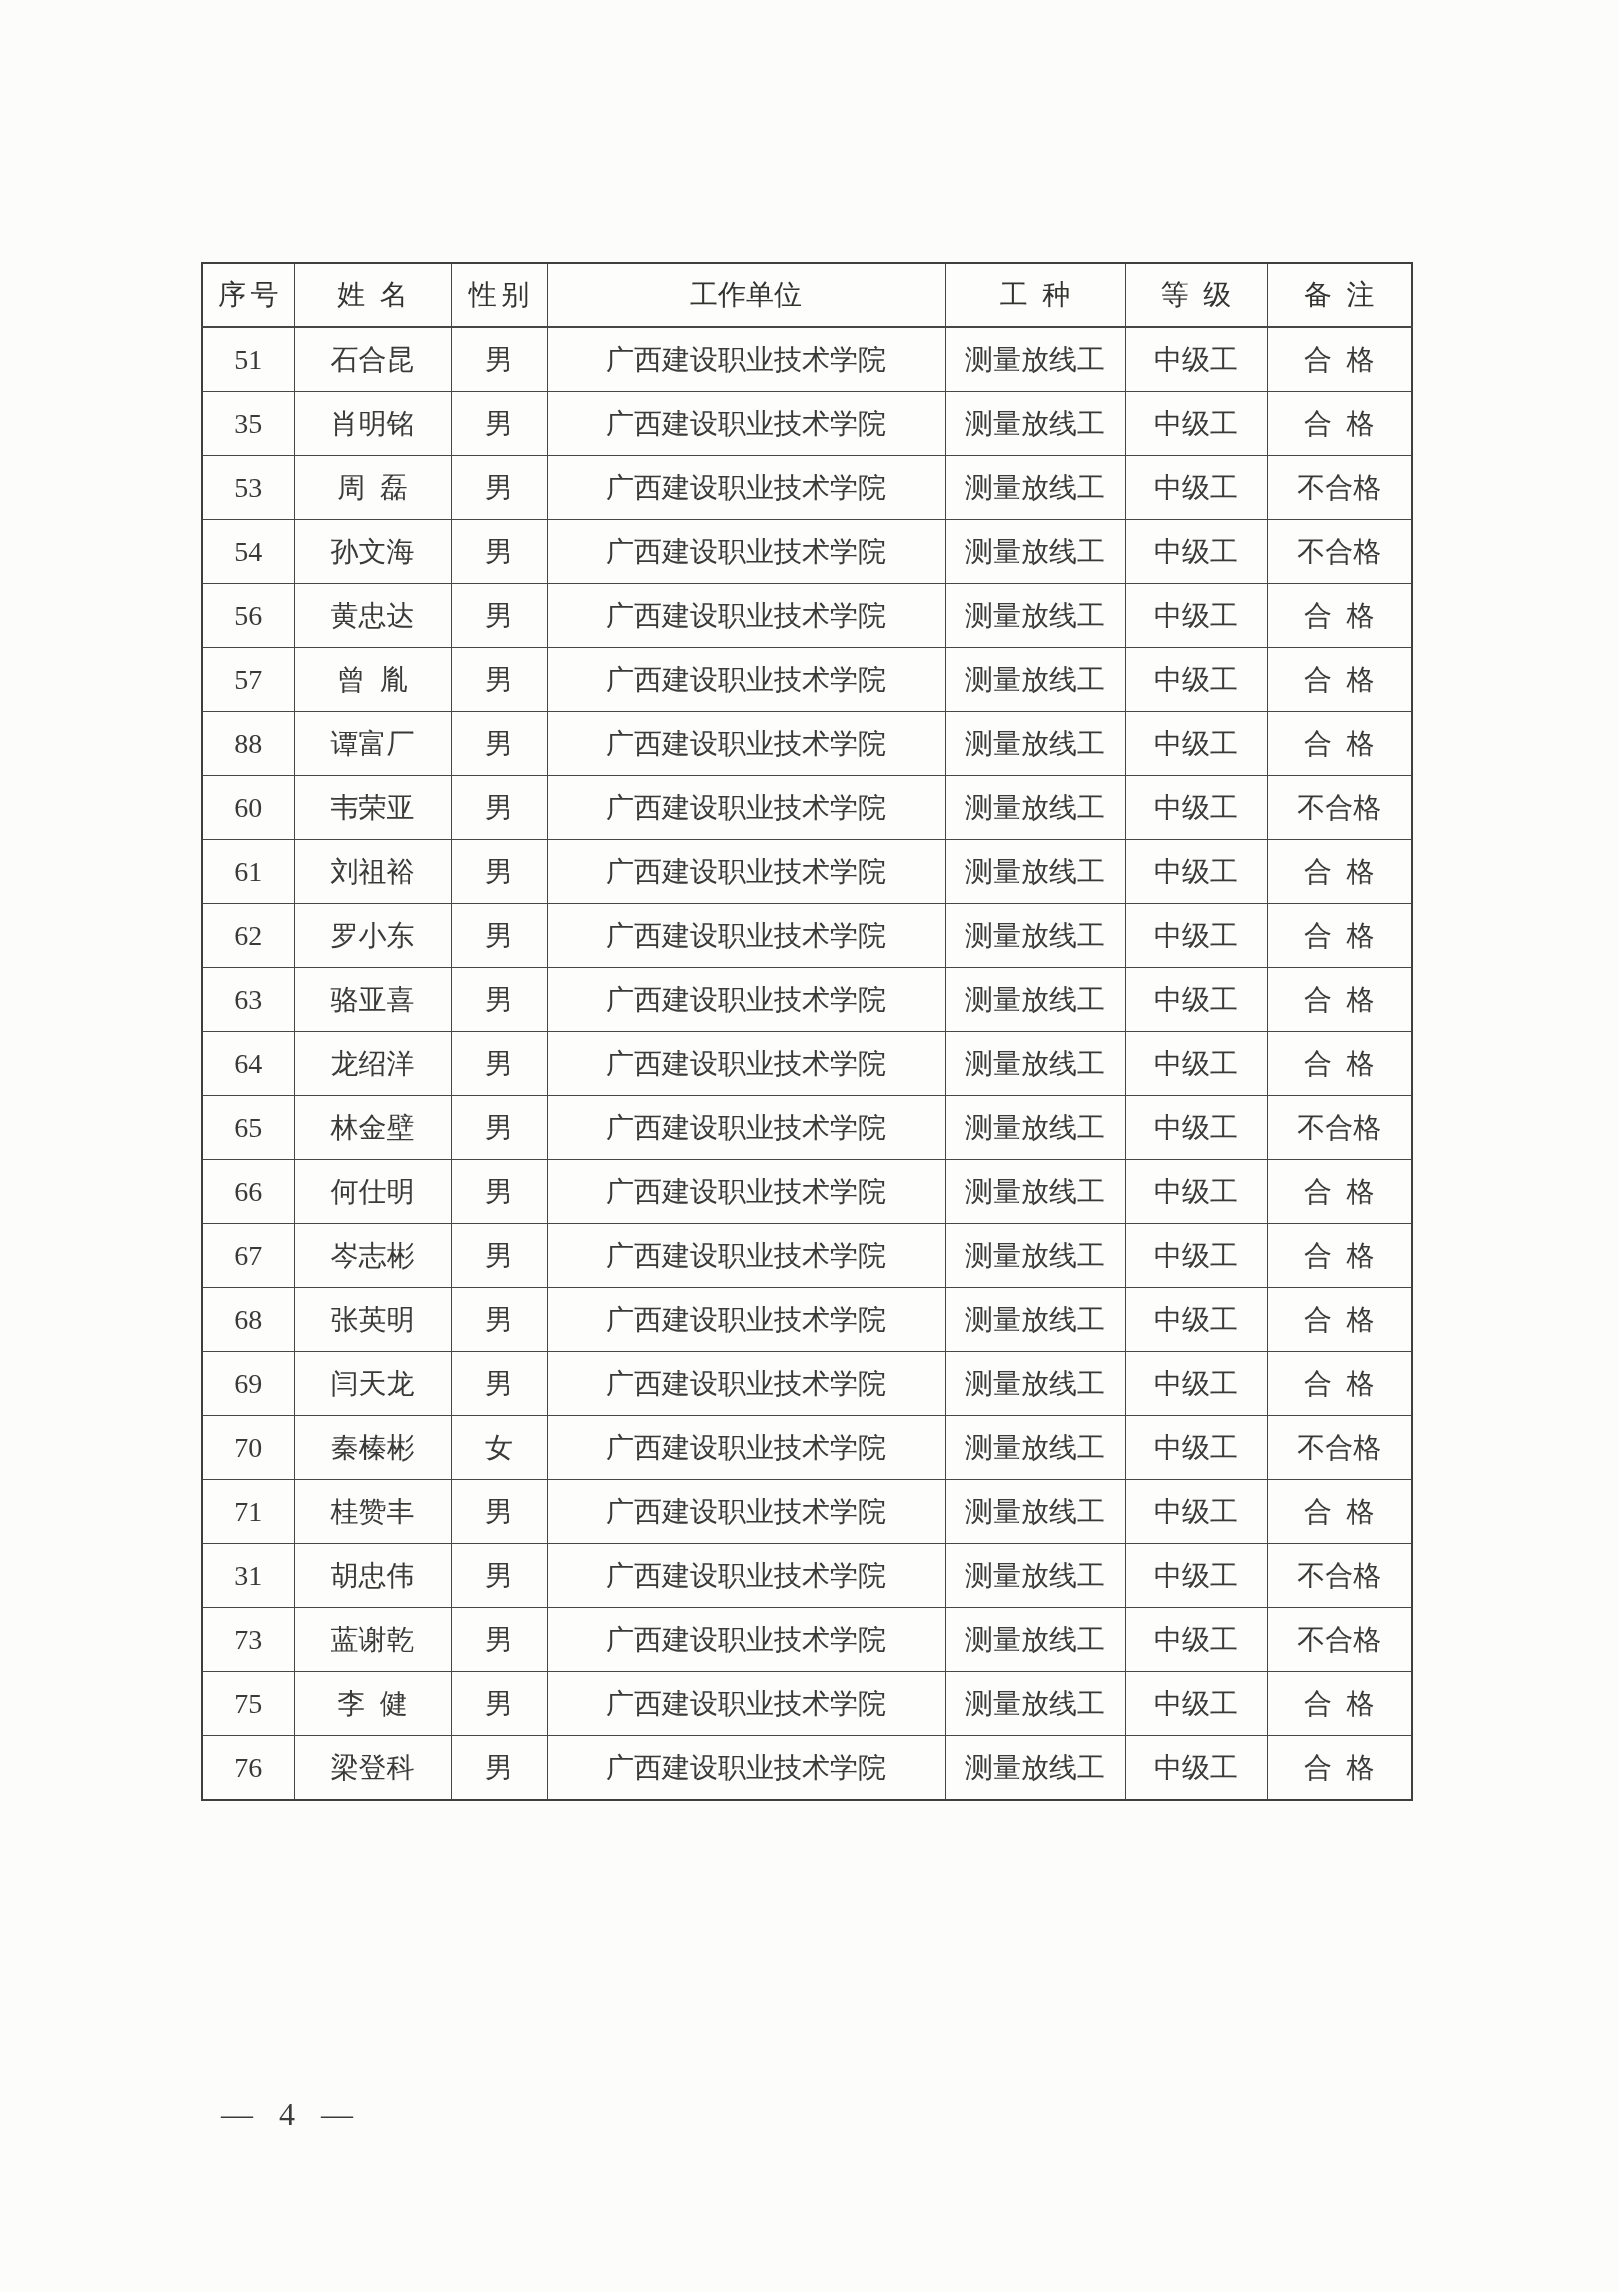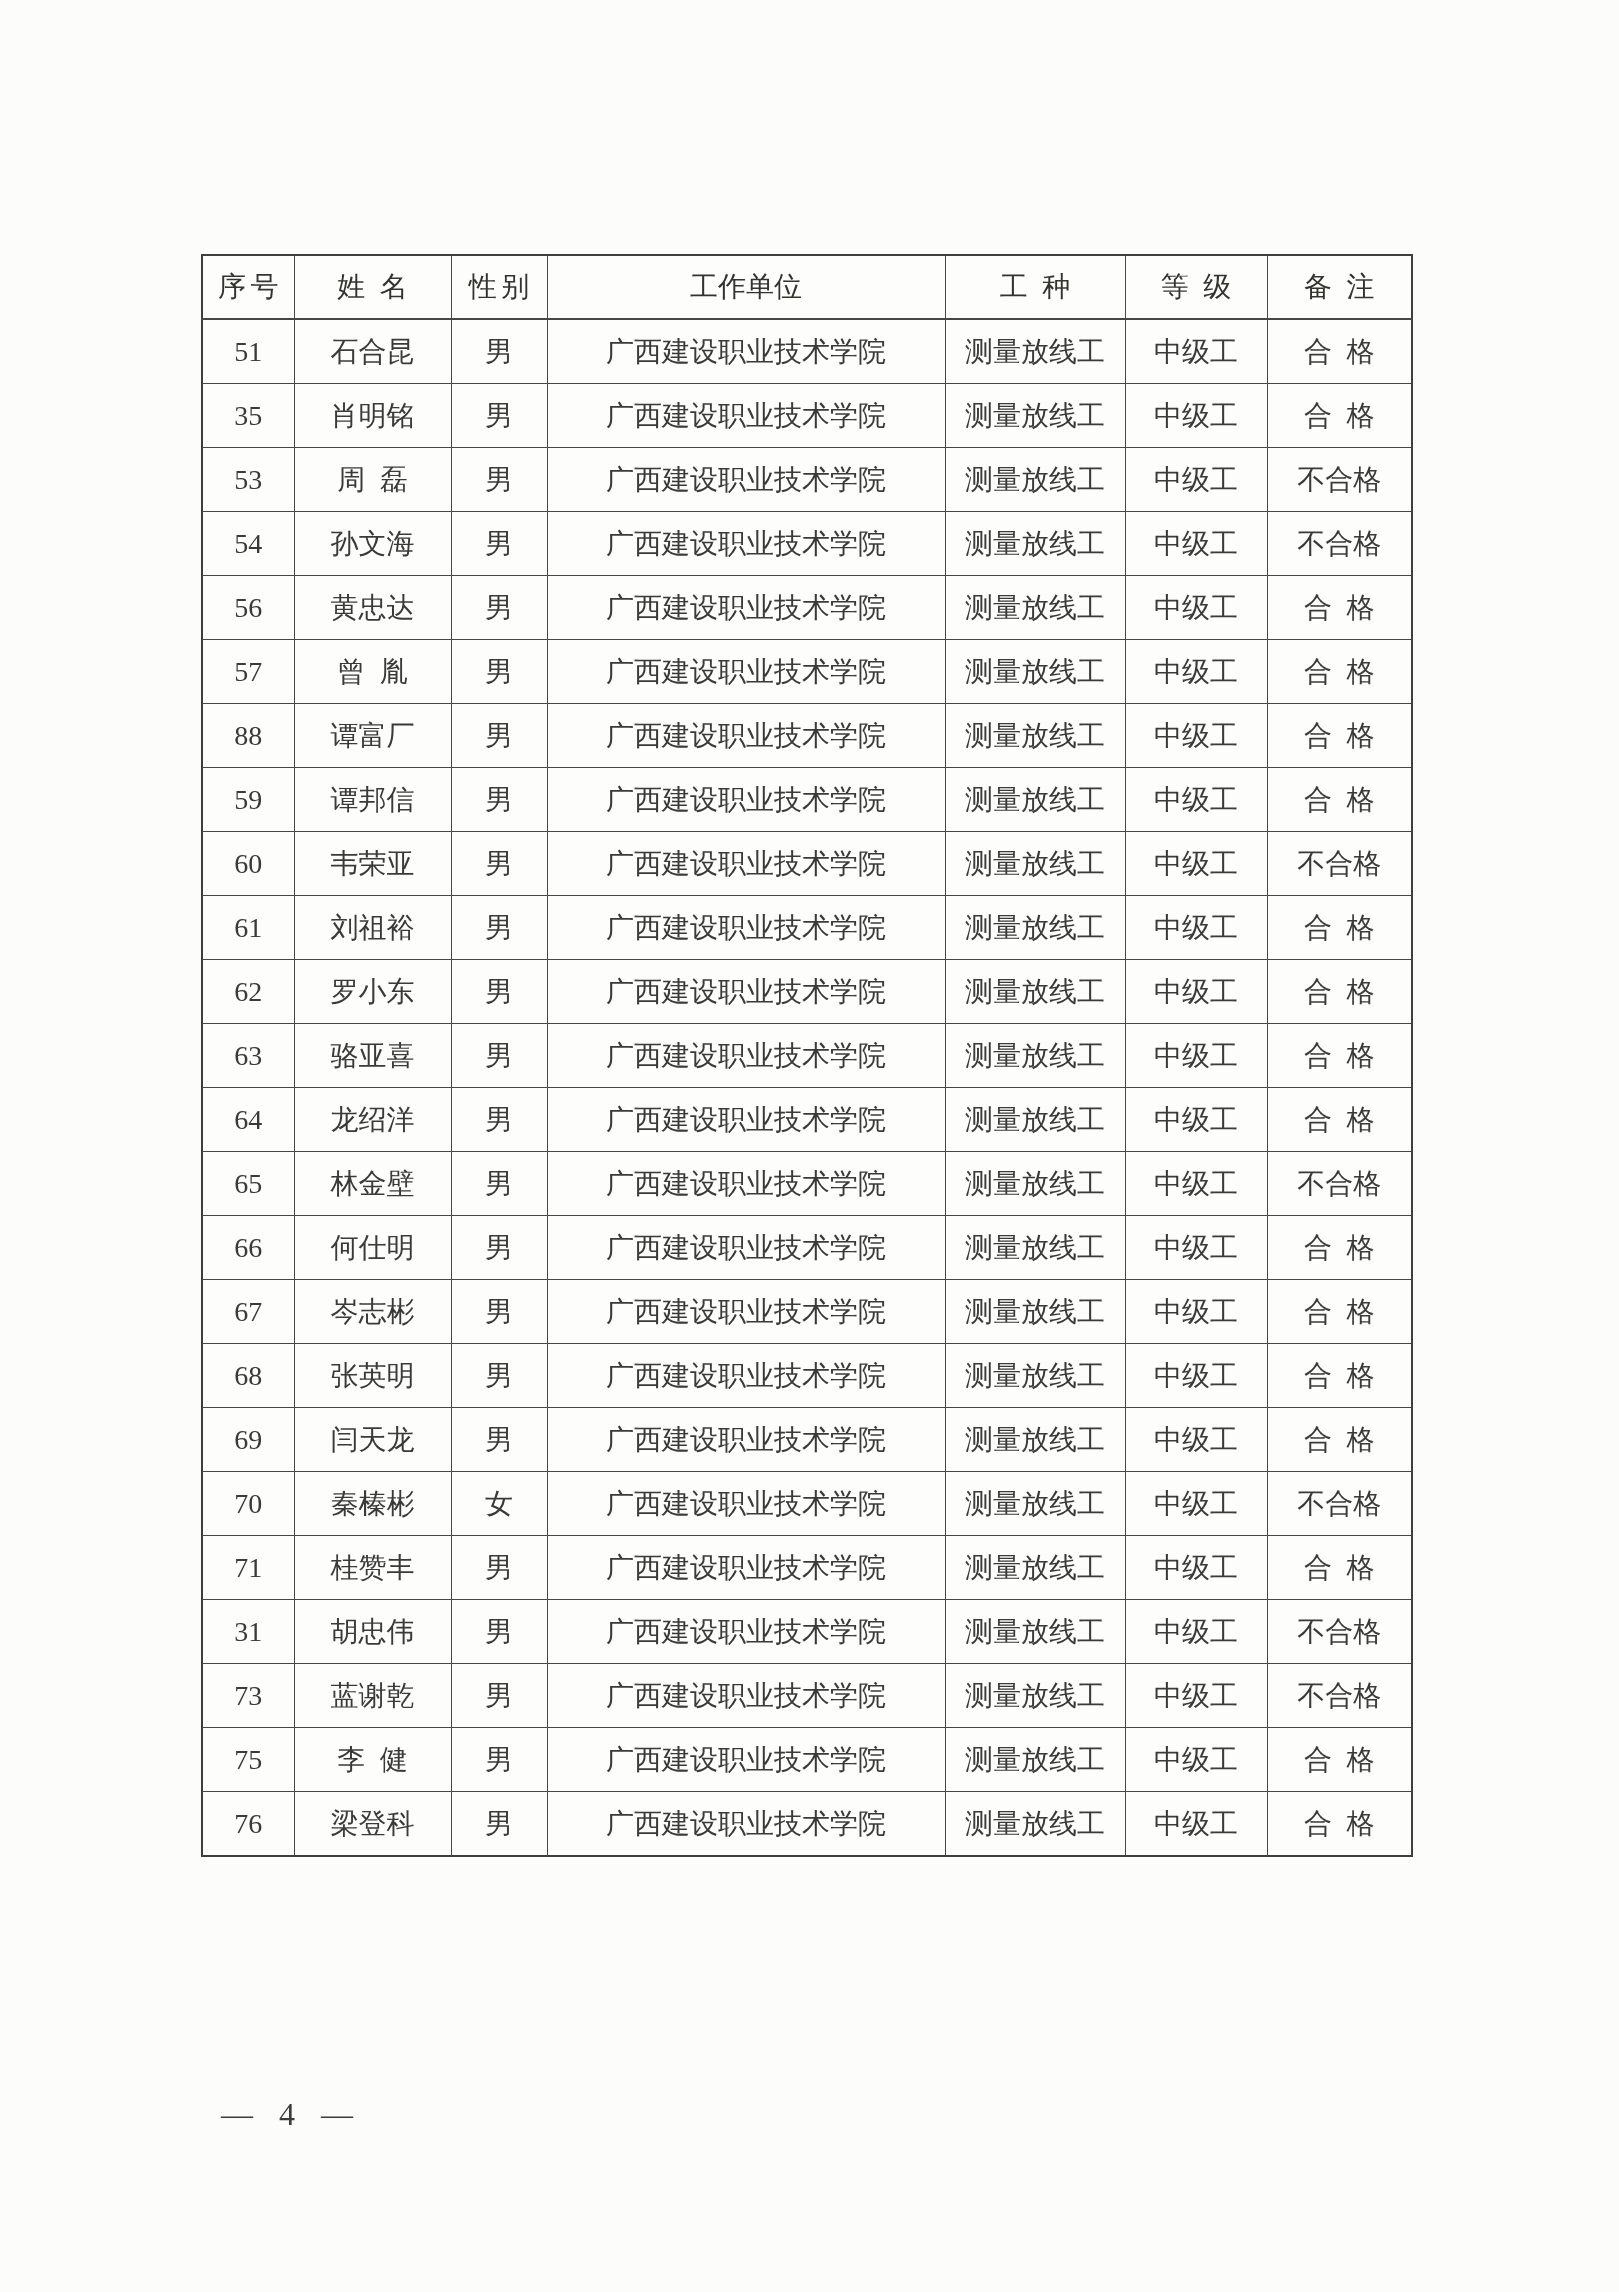--- a/index.html
+++ b/index.html
@@ -7,21 +7,21 @@
     width:1619px;height:2293px;
     background:#fcfcfb;
     font-family:"Liberation Serif","DejaVu Serif",serif;
     color:#383838;
     position:relative;
     overflow:hidden;
   }
   .page{position:absolute;inset:0;}
   table.roster{
     position:absolute;
-    left:201px;top:254px;
+    left:201px;top:262px;
     width:1210px;
     border-collapse:collapse;
     table-layout:fixed;
     background:#fdfdfc;
   }
   table.roster col.c-serial{width:92px;}
   table.roster col.c-name{width:157px;}
   table.roster col.c-gender{width:96px;}
   table.roster col.c-unit{width:398px;}
   table.roster col.c-trade{width:180px;}
@@ -144,29 +144,20 @@
         <tr>
           <td>88</td>
           <td>谭富厂</td>
           <td>男</td>
           <td>广西建设职业技术学院</td>
           <td>测量放线工</td>
           <td>中级工</td>
           <td class="sp">合格</td>
         </tr>
         <tr>
-          <td>59</td>
-          <td>谭邦信</td>
-          <td>男</td>
-          <td>广西建设职业技术学院</td>
-          <td>测量放线工</td>
-          <td>中级工</td>
-          <td class="sp">合格</td>
-        </tr>
-        <tr>
           <td>60</td>
           <td>韦荣亚</td>
           <td>男</td>
           <td>广西建设职业技术学院</td>
           <td>测量放线工</td>
           <td>中级工</td>
           <td>不合格</td>
         </tr>
         <tr>
           <td>61</td>

